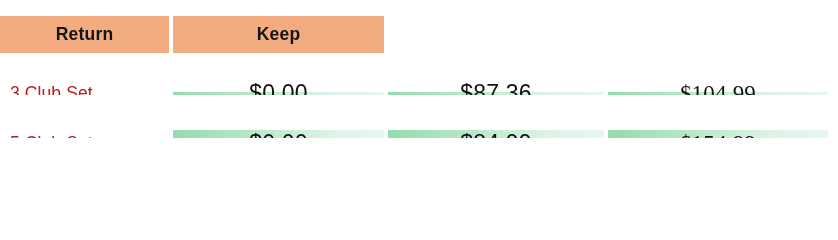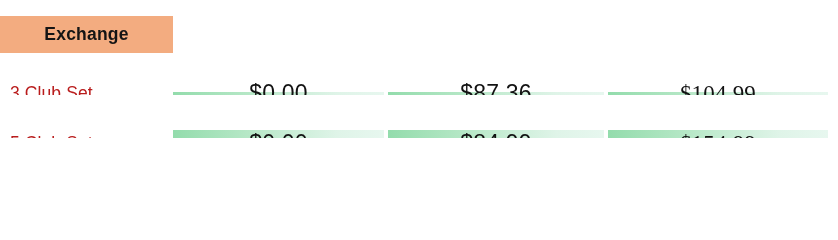--- a/index.html
+++ b/index.html
@@ -86,21 +86,22 @@
 
   .gap-row { background: #ffffff; grid-column: 1 / -1; }
 </style>
 </head>
 <body>
 
 <div id="pricing-table">
   <div class="table-grid">
 
     <div class="rowlabel-spacer"></div>
-    <div class="hcell last">Exchange</div>
+    <div class="hcell">Return</div>
+    <div class="hcell">Keep</div>
 
     <div class="gap-row"></div>
 
     <div class="rowlabel">3 Club Set</div>
     <div class="dcell">$0.00</div>
     <div class="dcell">$87.36</div>
     <div class="dcell last">$104.99</div>
 
     <div class="gap-row"></div>
 

